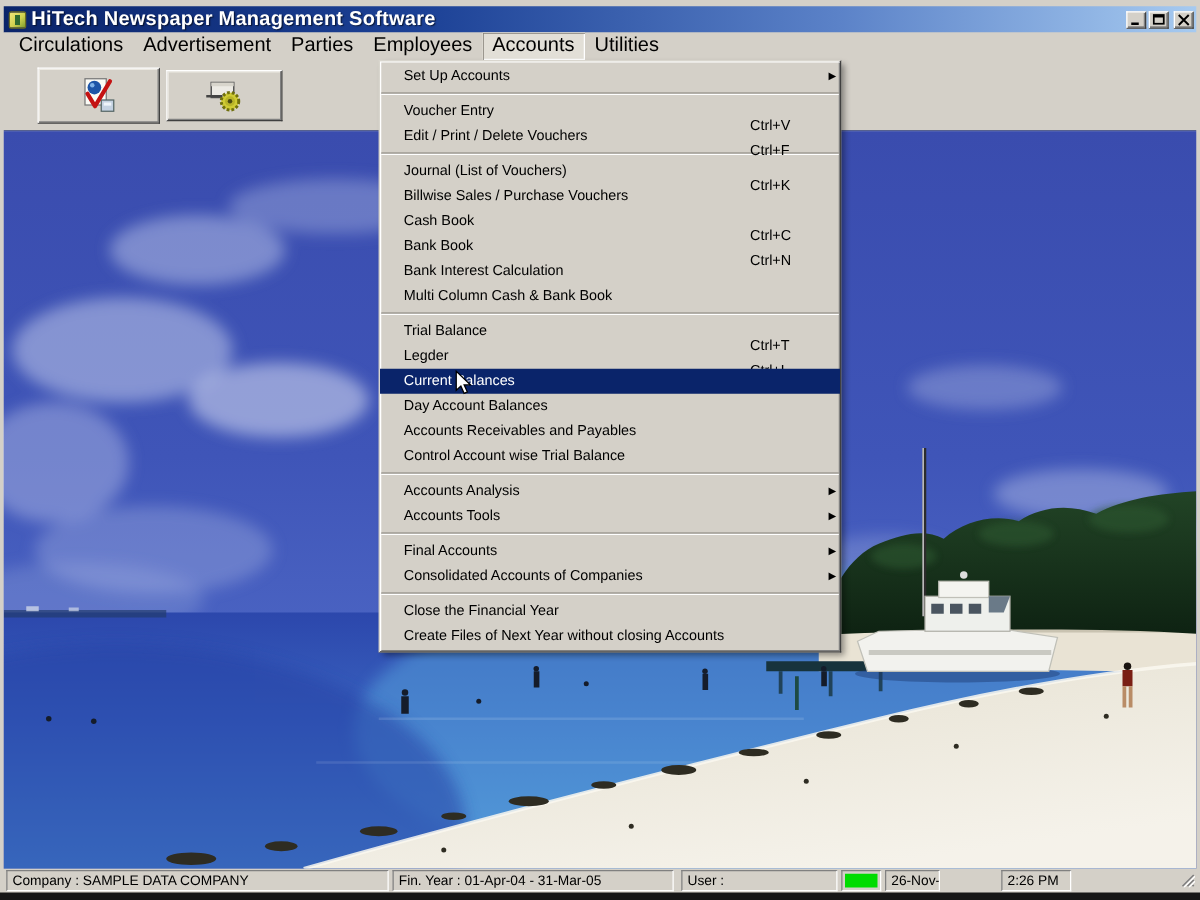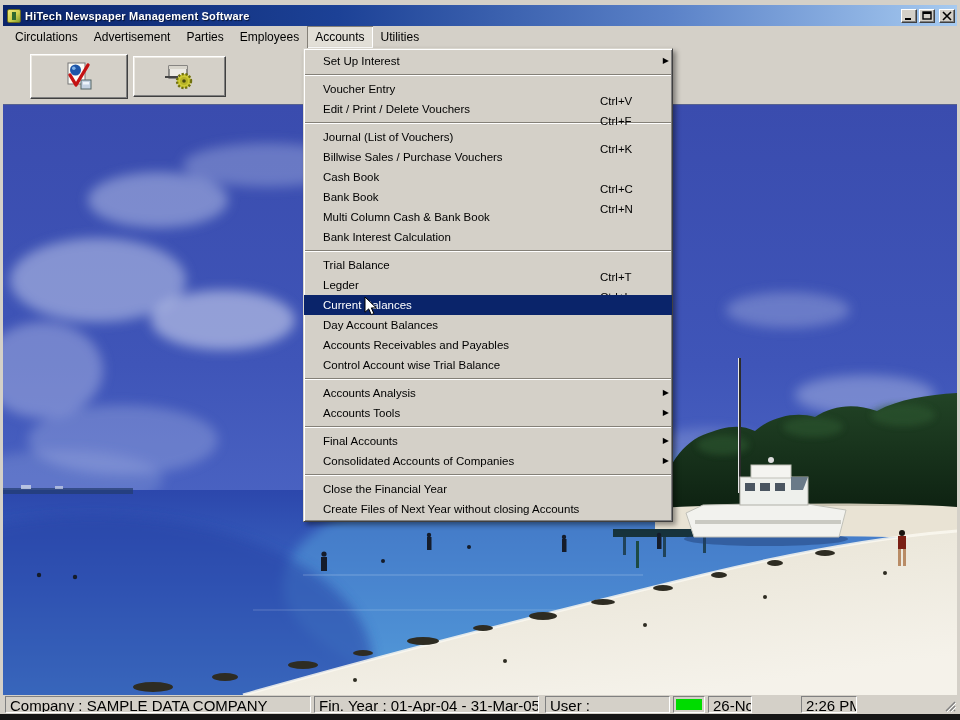--- a/index.html
+++ b/index.html
@@ -13,33 +13,33 @@
   
   .titlebar{
     position:absolute;left:3px;top:5px;width:954px;height:21px;
     background:linear-gradient(90deg,#0a246a 0%,#1c4196 35%,#5b82c8 70%,#a6caf0 100%);
     display:flex;align-items:center;padding:0 2px 0 4px;
   }
   .app-icon{width:14px;height:14px;margin-right:4px;flex:0 0 auto;
     background:linear-gradient(135deg,#f0e87a 0%,#cfd14e 55%,#7d9c2e 100%);
     border:1px solid #6b6b20;border-radius:2px;position:relative;}
   .app-icon:before{content:"";position:absolute;left:4px;top:2px;width:4px;height:8px;background:#2f6b2f;}
-  .title-text{color:#fff;font-size:11px;font-weight:bold;letter-spacing:.2px;
+  .title-text{color:#fff;font-size:16px;font-weight:bold;letter-spacing:.2px;
     text-shadow:1px 1px 1px rgba(0,0,0,.6);white-space:nowrap;overflow:hidden;flex:1;}
   .win-controls{display:flex;gap:2px;margin-left:6px;}
   .wc-btn{width:16px;height:14px;background:#d4d0c8;border:1px solid;
     border-color:#fff #404040 #404040 #fff;box-shadow:inset -1px -1px 0 #808080;
     padding:0;display:flex;align-items:center;justify-content:center;cursor:default;}
   .wc-btn svg{display:block;}
   .wc-close{margin-left:2px;}
   
   .menubar{
     position:absolute;left:3px;top:26px;width:954px;height:22px;
     background:#d4d0c8;display:flex;align-items:stretch;padding-left:4px;
-    font-size:12px;color:#000;
+    font-size:16px;color:#000;
   }
   .mb-item{display:flex;align-items:center;padding:0 8px;white-space:nowrap;}
   .mb-item.active{background:#e2dfd7;
     box-shadow:inset 1px 1px 0 #848078,inset -1px -1px 0 #ffffff;text-align:right;}
   
   .toolbar{
     position:absolute;left:3px;top:48px;width:954px;height:57px;
     background:#d4d0c8;border-bottom:1px solid #56618f;
   }
   .tbtn{position:absolute;background:#d4d0c8;border:1px solid;
@@ -61,21 +61,21 @@
   .mi{position:relative;height:20px;line-height:20px;padding:0 18px 0 19px;white-space:nowrap;}
   .mi .mi-short{position:absolute;left:296px;top:0;line-height:20px;margin-top:12px;}
   .mi .mi-arrow{position:absolute;right:3px;top:0;line-height:20px;font-size:8px;}
   .mi.hl{background:#0a246a;color:#fff;}
   .msep{height:2px;margin:3px 1px;border-top:1px solid #848078;border-bottom:1px solid #fff;}
   
   .cursor{position:absolute;left:364px;top:296px;z-index:40;}
   
   .statusbar{
     position:absolute;left:3px;top:695px;width:954px;height:19px;
-    background:#d4d0c8;font-size:15px;color:#000;
+    background:#d4d0c8;font-size:11px;color:#000;
   }
   .panel{position:absolute;top:1px;height:17px;line-height:15px;padding:1px 4px;
     border:1px solid;border-color:#808080 #ffffff #ffffff #808080;
     white-space:nowrap;overflow:hidden;}
   .p-company{left:2px;width:306px;}
   .p-finyear{left:311px;width:225px;}
   .p-user{left:542px;width:125px;}
   .p-led{left:670px;width:32px;padding:2px;}
   .p-led .led{width:100%;height:100%;}
   .p-date{left:705px;width:44px;}
@@ -270,31 +270,31 @@
       <g>
         <circle cx="899" cy="428" r="3" fill="#1a1410"></circle>
         <rect x="895" y="431" width="8" height="13" fill="#7a1f14"></rect>
         <rect x="895" y="444" width="3" height="17" fill="#b98c66"></rect>
         <rect x="900" y="444" width="3" height="17" fill="#b98c66"></rect>
       </g>
     </svg>
   </div>
 
   <div class="dropdown" id="accounts-dropdown">
-      <div class="mi"><span class="mi-label">Set Up Interest</span><span class="mi-arrow">▶</span></div>
+      <div class="mi"><span class="mi-label">Set Up Accounts</span><span class="mi-arrow">▶</span></div>
       <div class="msep"></div>
       <div class="mi"><span class="mi-label">Voucher Entry</span><span class="mi-short">Ctrl+V</span></div>
       <div class="mi"><span class="mi-label">Edit / Print / Delete Vouchers</span><span class="mi-short">Ctrl+F</span></div>
       <div class="msep"></div>
       <div class="mi"><span class="mi-label">Journal (List of Vouchers)</span><span class="mi-short">Ctrl+K</span></div>
       <div class="mi"><span class="mi-label">Billwise Sales / Purchase Vouchers</span></div>
       <div class="mi"><span class="mi-label">Cash Book</span><span class="mi-short">Ctrl+C</span></div>
       <div class="mi"><span class="mi-label">Bank Book</span><span class="mi-short">Ctrl+N</span></div>
+      <div class="mi"><span class="mi-label">Bank Interest Calculation</span></div>
       <div class="mi"><span class="mi-label">Multi Column Cash &amp; Bank Book</span></div>
-      <div class="mi"><span class="mi-label">Bank Interest Calculation</span></div>
       <div class="msep"></div>
       <div class="mi"><span class="mi-label">Trial Balance</span><span class="mi-short">Ctrl+T</span></div>
       <div class="mi"><span class="mi-label">Legder</span><span class="mi-short">Ctrl+L</span></div>
       <div class="mi hl"><span class="mi-label">Current Balances</span></div>
       <div class="mi"><span class="mi-label">Day Account Balances</span></div>
       <div class="mi"><span class="mi-label">Accounts Receivables and Payables</span></div>
       <div class="mi"><span class="mi-label">Control Account wise Trial Balance</span></div>
       <div class="msep"></div>
       <div class="mi"><span class="mi-label">Accounts Analysis</span><span class="mi-arrow">▶</span></div>
       <div class="mi"><span class="mi-label">Accounts Tools</span><span class="mi-arrow">▶</span></div>

